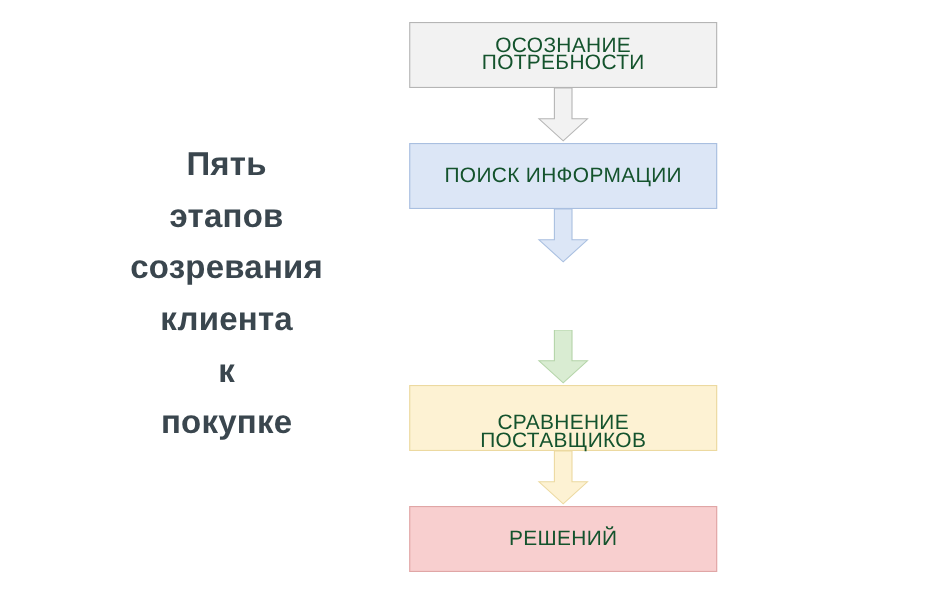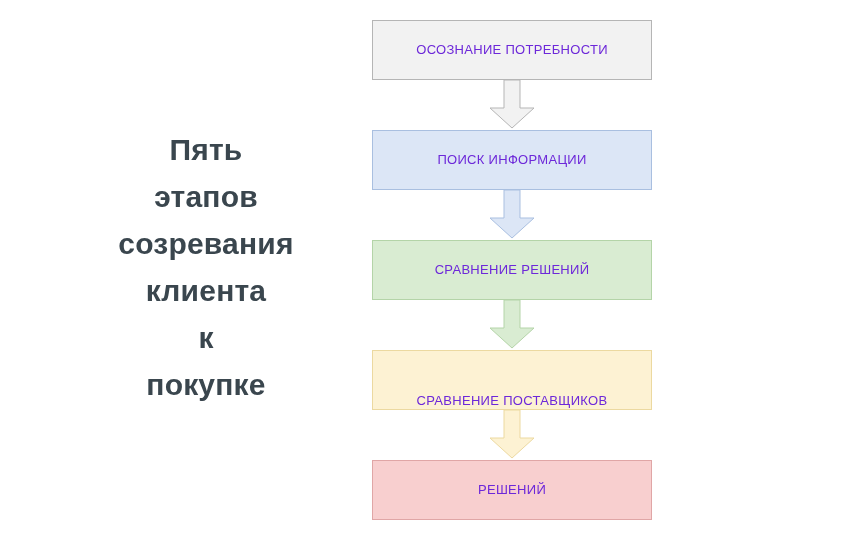--- a/index.html
+++ b/index.html
@@ -49,22 +49,22 @@
     width: 280px;
     height: 60px;
     box-sizing: border-box;
     border: 1px solid #b5b5b5;
     display: flex;
     align-items: center;
     justify-content: center;
     text-align: center;
   }
   .stage-label {
-    font-size: 13px;
-    color: #6d28d9;
+    font-size: 19px;
+    color: #14532d;
     letter-spacing: 0.3px;
     line-height: 16px;
     padding: 0 8px;
   }
 
   .arrow-wrap {
     position: absolute;
     left: 110px;
     width: 60px;
     height: 50px;
@@ -102,23 +102,20 @@
     <div class="stage-box" style="top:110px;background:#dce6f6;border-color:#a9bfe0;">
       <span class="stage-label">ПОИСК ИНФОРМАЦИИ</span>
     </div>
 
     <div class="arrow-wrap" style="top:170px;">
       <svg viewBox="0 0 60 50" xmlns="http://www.w3.org/2000/svg">
         <polygon points="22,0 38,0 38,28 52,28 30,48 8,28 22,28" fill="#dce6f6" stroke="#a9bfe0" stroke-width="1"></polygon>
       </svg>
     </div>
 
-    <div class="stage-box" style="top:220px;background:#d9ecd2;border-color:#b4d4a8;">
-      <span class="stage-label">СРАВНЕНИЕ РЕШЕНИЙ</span>
-    </div>
 
     <div class="arrow-wrap" style="top:280px;">
       <svg viewBox="0 0 60 50" xmlns="http://www.w3.org/2000/svg">
         <polygon points="22,0 38,0 38,28 52,28 30,48 8,28 22,28" fill="#d9ecd2" stroke="#b4d4a8" stroke-width="1"></polygon>
       </svg>
     </div>
 
     <div class="stage-box" style="top:330px;background:#fdf2d3;border-color:#ecd9a0;align-items:flex-end;">
       <span class="stage-label">СРАВНЕНИЕ ПОСТАВЩИКОВ</span>
     </div>

